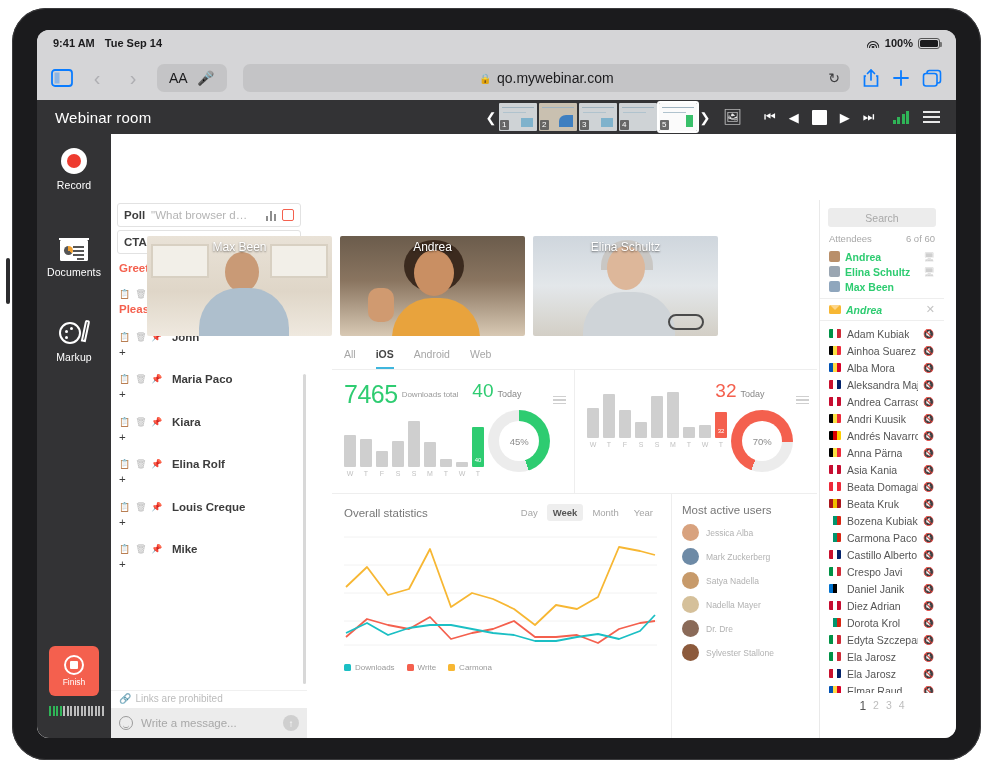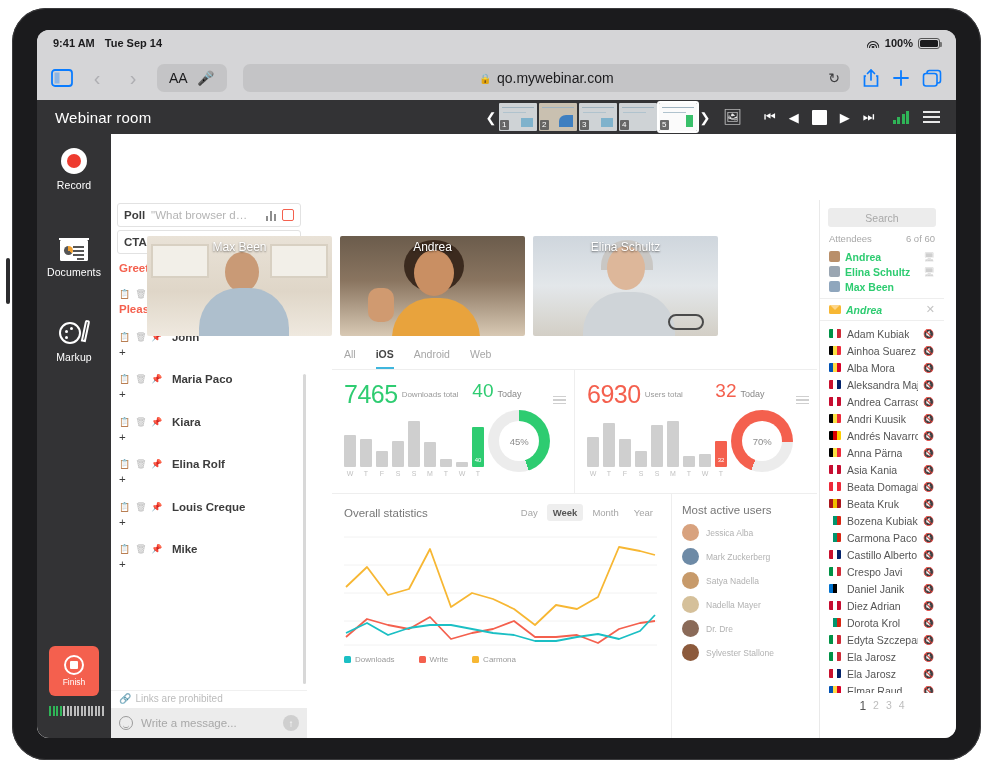--- a/index.html
+++ b/index.html
@@ -268,21 +268,21 @@
   .donut { width:62px; height:62px; margin:6px auto 0 auto; border-radius:50%; position:relative;}
   .donut .hole { position:absolute; left:11px; top:11px; right:11px; bottom:11px; background:#fff; border-radius:50%;
     display:flex; align-items:center; justify-content:center; font-size:9.5px; color:#8c8c8c;}
   #lower { display:flex; height:calc(100% - 124px - 26px); }
   #stats { flex:1; padding:10px 12px; border-right:1px solid #eee; position:relative;}
   #stats .row { display:flex; align-items:center; }
   #stats .ttl { font-size:11.5px; color:#777; }
   #stats .rng { margin-left:auto; display:flex; gap:3px; }
   #stats .rng div { font-size:9.5px; color:#a6a6a6; padding:3px 6px; border-radius:3px; cursor:pointer;}
   #stats .rng div.act { background:#eee; color:#555; font-weight:bold;}
-  #legend { display:flex; gap:24px; margin-top:0;text-align:right; }
+  #legend { display:flex; gap:12px; margin-top:8px;text-align:right; }
   #legend .li { display:flex; align-items:center; gap:4px; font-size:8px; color:#9a9a9a;}
   #legend .sw { width:7px; height:7px; border-radius:1.5px; }
   #mau { width:145px; padding:10px 10px; }
   #mau .ttl { font-size:11.5px; color:#777; margin-bottom:8px;}
   #mau .u { display:flex; align-items:center; gap:7px; margin-bottom:7px;}
   #mau .av { width:17px; height:17px; border-radius:50%; background:#c9a88c; flex:none;}
   #mau .un { font-size:8.5px; color:#b2b2b2; }
 
   
   #attend {
@@ -683,21 +683,20 @@
                   </span>
               </div>
               <div class="donut" style="background:conic-gradient(#2ecc71 0 45%, #ececec 0 100%);">
                 <div class="hole">45%</div>
               </div>
             </div>
           </div>
 
           <div class="kpi">
             <div class="left">
-              <div><span class="big r">6930</span><span class="cap">Users total</span></div>
               <div class="minibars">
                 <div class="col">
                     <div class="bar" style="height:30px"></div>
                     <div class="dl">W</div>
                   </div>
                 <div class="col">
                     <div class="bar" style="height:44px"></div>
                     <div class="dl">T</div>
                   </div>
                 <div class="col">

